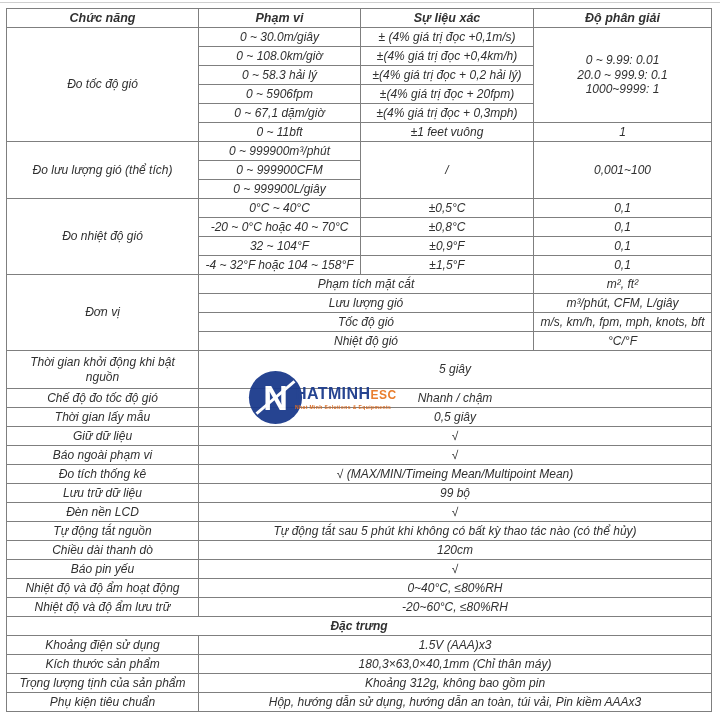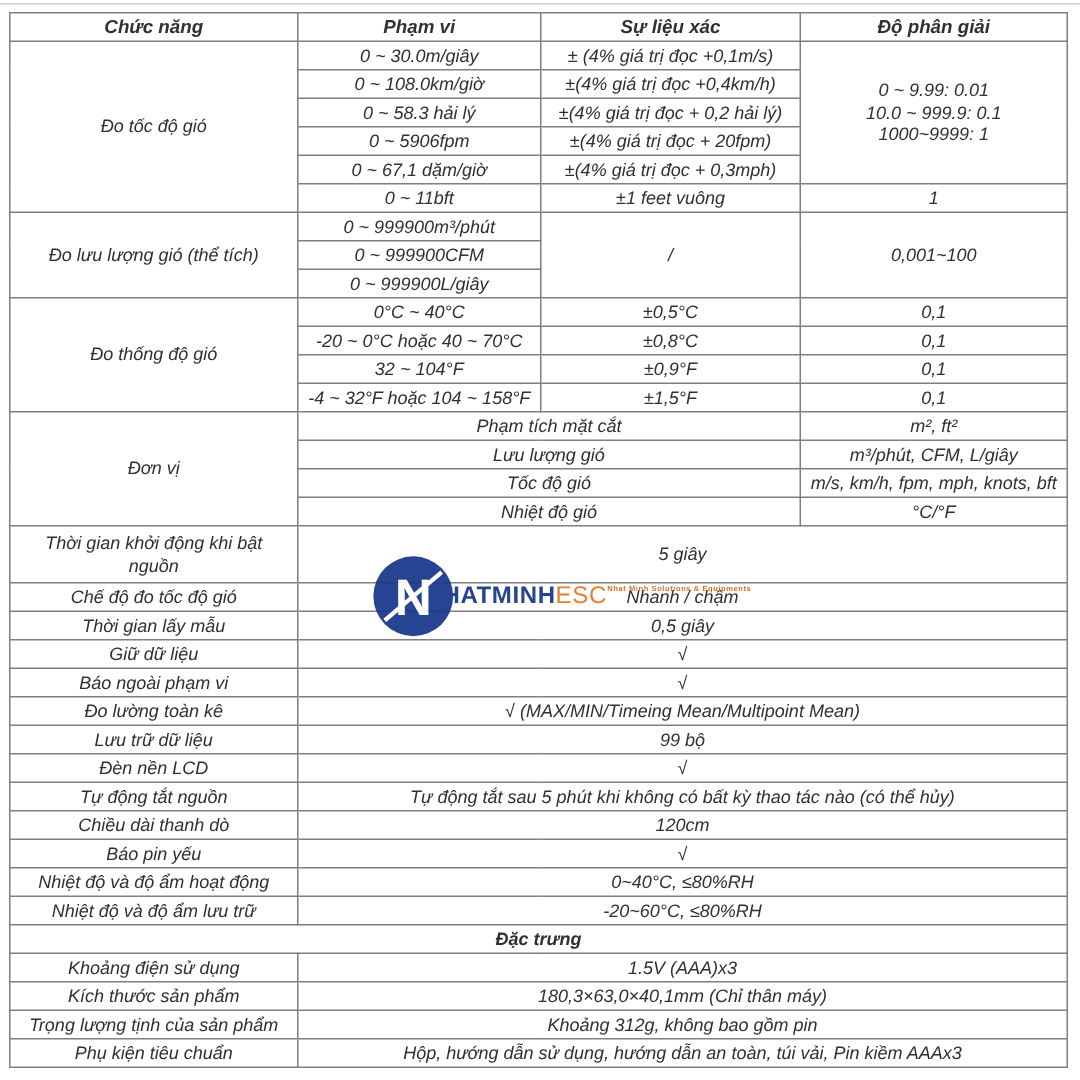--- a/index.html
+++ b/index.html
@@ -23,24 +23,24 @@
   .spec th{font-weight:bold;font-size:12.5px;}
   .section-title{font-weight:bold;font-size:12px;margin-top:12px;}
   .wrap-narrow{display:inline-block;max-width:158px;}
   .res-lines div{white-space:nowrap;}
   
   .watermark{
     position:absolute;left:247px;top:369px;z-index:5;
     display:flex;align-items:center;opacity:0.95;pointer-events:none;
   }
   .wm-badge{flex:0 0 auto;}
-  .wm-textcol{margin-left:-9px;display:flex;flex-direction:row;align-items:flex-start;}
+  .wm-textcol{margin-left:-9px;display:flex;flex-direction:column;align-items:flex-start;}
   .wm-nameline{display:flex;align-items:baseline;white-space:nowrap;}
   .wm-name1{color:#1b3a8c;font-weight:bold;font-size:16px;letter-spacing:.4px;}
-  .wm-name2{color:#e87722;font-size:16px;font-weight:normal;letter-spacing:.5px;}
+  .wm-name2{color:#e87722;font-size:12px;font-weight:bold;letter-spacing:.5px;}
   .wm-tagline{color:#d9661a;font-size:5px;font-weight:bold;letter-spacing:.4px;margin-top:1px;white-space:nowrap;}
 </style>
 </head>
 <body>
 
 <div class="top-rule"></div>
 
 <table class="spec">
   <colgroup>
     <col style="width:192px">
@@ -57,21 +57,21 @@
     <th>Độ phân giải</th>
   </tr>
 
   <tr>
     <td rowspan="6">Đo tốc độ gió</td>
     <td>0 ~ 30.0m/giây</td>
     <td>± (4% giá trị đọc +0,1m/s)</td>
     <td rowspan="5">
       <div class="res-lines">
         <div>0 ~ 9.99:  0.01</div>
-        <div>10.0 ~ 999.9:  0.1</div>
+        <div>20.0 ~ 999.9:  0.1</div>
         <div>1000~9999:  1</div>
       </div>
     </td>
   </tr>
   <tr>
     <td>0 ~ 108.0km/giờ</td>
     <td>±(4% giá trị đọc +0,4km/h)</td>
   </tr>
   <tr>
     <td>0 ~ 58.3 hải lý</td>
@@ -98,21 +98,21 @@
     <td rowspan="3">0,001~100</td>
   </tr>
   <tr>
     <td>0 ~ 999900CFM</td>
   </tr>
   <tr>
     <td>0 ~ 999900L/giây</td>
   </tr>
 
   <tr>
-    <td rowspan="4">Đo thống độ gió</td>
+    <td rowspan="4">Đo nhiệt độ gió</td>
     <td>0°C ~ 40°C</td>
     <td>±0,5°C</td>
     <td>0,1</td>
   </tr>
   <tr>
     <td>-20 ~ 0°C hoặc 40 ~ 70°C</td>
     <td>±0,8°C</td>
     <td>0,1</td>
   </tr>
   <tr>
@@ -158,21 +158,21 @@
   </tr>
   <tr>
     <td>Giữ dữ liệu</td>
     <td colspan="3">√</td>
   </tr>
   <tr>
     <td>Báo ngoài phạm vi</td>
     <td colspan="3">√</td>
   </tr>
   <tr>
-    <td>Đo lường toàn kê</td>
+    <td>Đo tích thống kê</td>
     <td colspan="3">√ (MAX/MIN/Timeing Mean/Multipoint Mean)</td>
   </tr>
   <tr>
     <td>Lưu trữ dữ liệu</td>
     <td colspan="3">99 bộ</td>
   </tr>
   <tr>
     <td>Đèn nền LCD</td>
     <td colspan="3">√</td>
   </tr>

